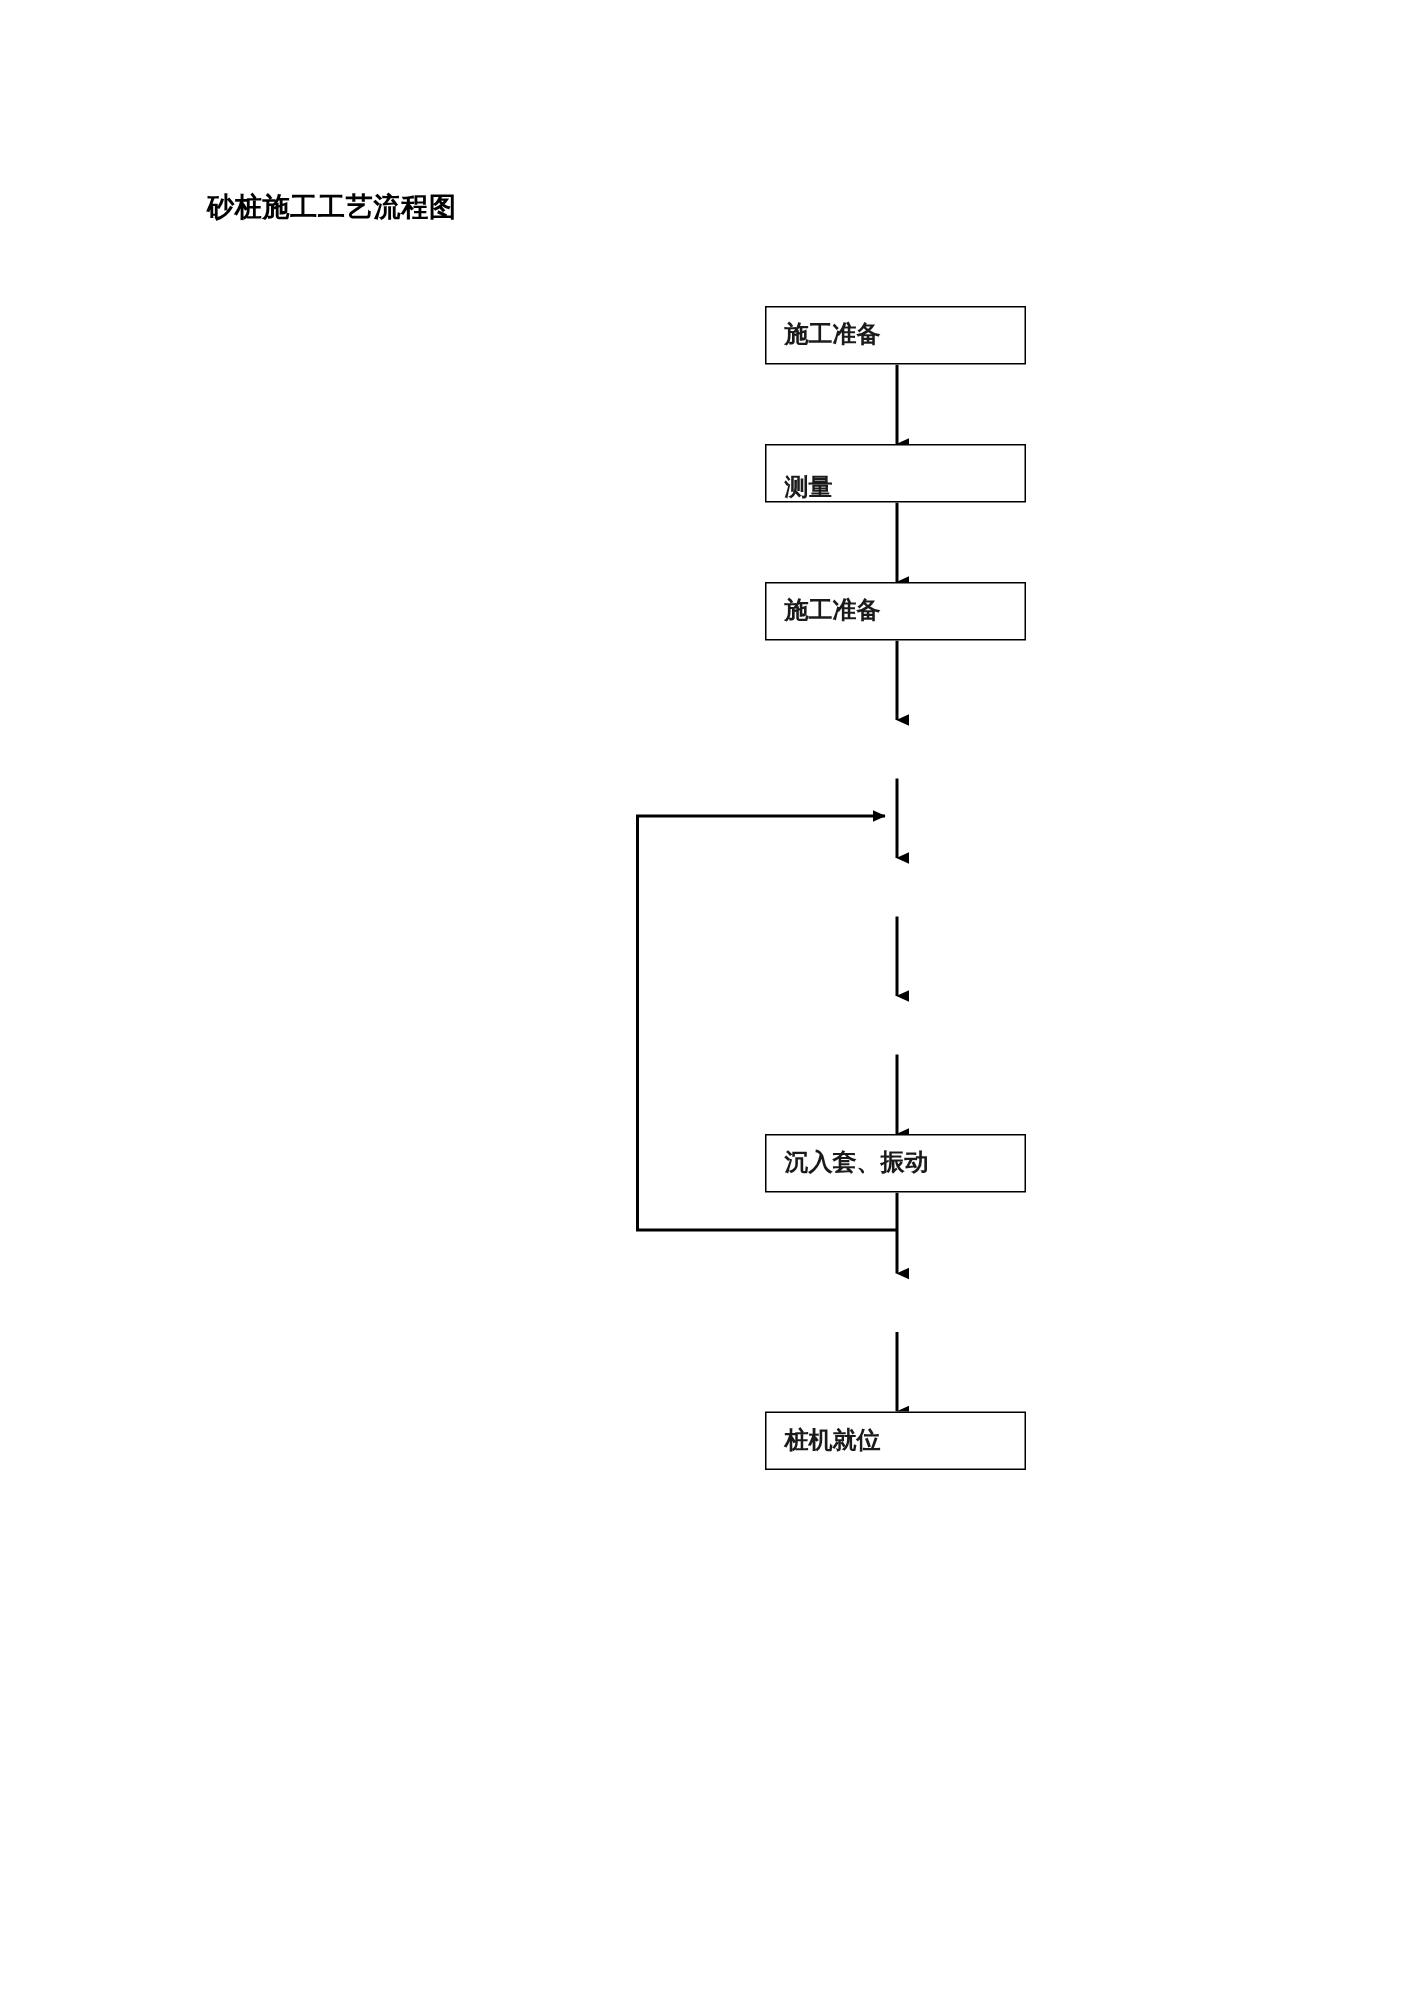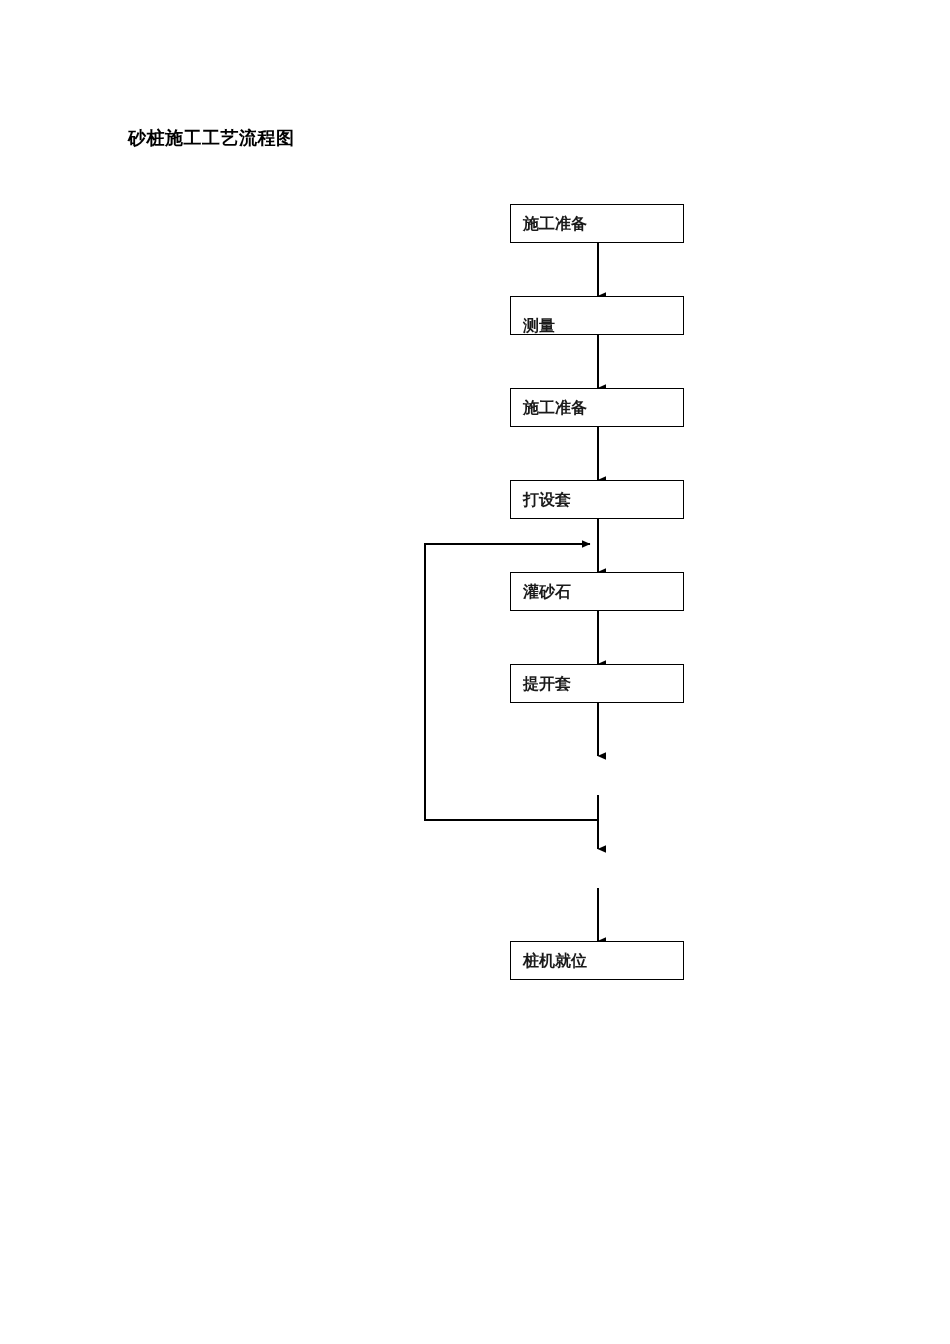--- a/index.html
+++ b/index.html
@@ -17,21 +17,21 @@
 
   #page {
     position: absolute;
     inset: 0;
     background: #ffffff;
   }
 
   
   .doc-title {
     position: absolute;
-    left: 128px;
+    left: 138px;
     top: 125px;
     font-family: "Liberation Sans", "DejaVu Sans", sans-serif;
     font-size: 18px;
     font-weight: bold;
     color: #000000;
     letter-spacing: 0.5px;
     white-space: nowrap;
     line-height: 26px;
   }
 
@@ -131,32 +131,26 @@
     </div>
 
     <div class="node n1">
       <span class="node-label">测量</span>
     </div>
 
     <div class="node n2">
       <span class="node-label">施工准备</span>
     </div>
 
-    <div class="node n3">
-      <span class="node-label">打设套</span>
+
+
+
+    <div class="node n6">
+      <span class="node-label">沉入套、振动</span>
     </div>
-
-    <div class="node n4">
-      <span class="node-label">灌砂石</span>
-    </div>
-
-    <div class="node n5">
-      <span class="node-label">提开套</span>
-    </div>
-
 
 
     <div class="node n8">
       <span class="node-label">桩机就位</span>
     </div>
 
   </div>
 </div>
 
 </body></html>

